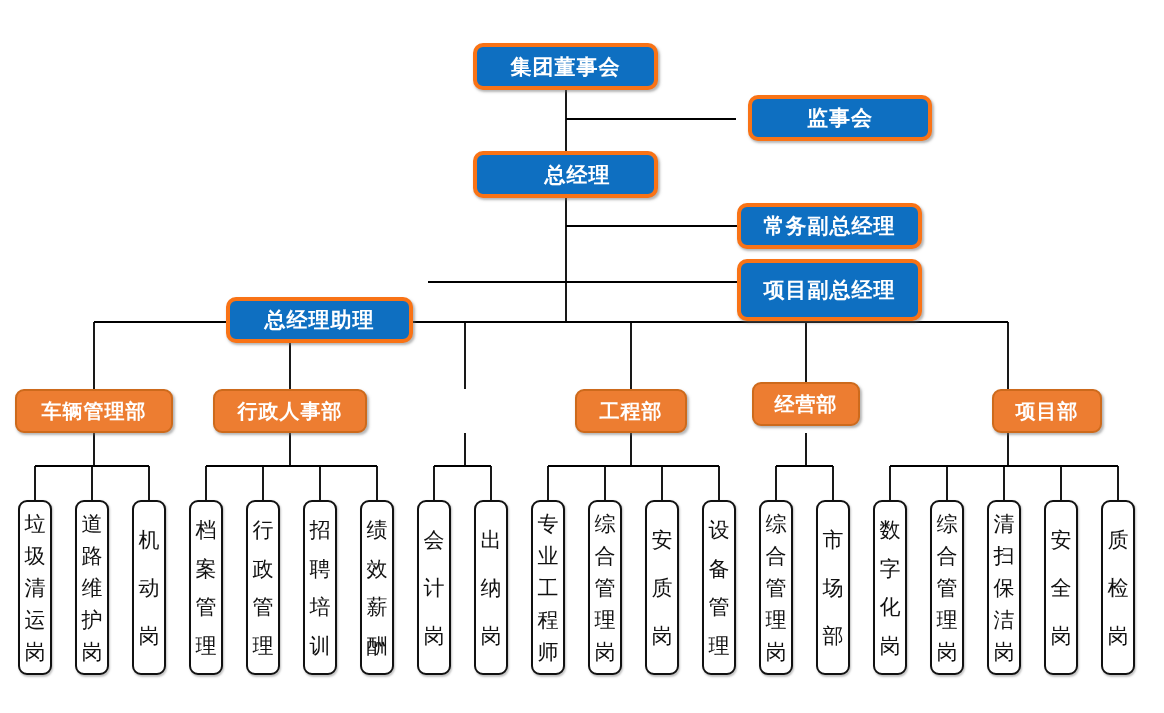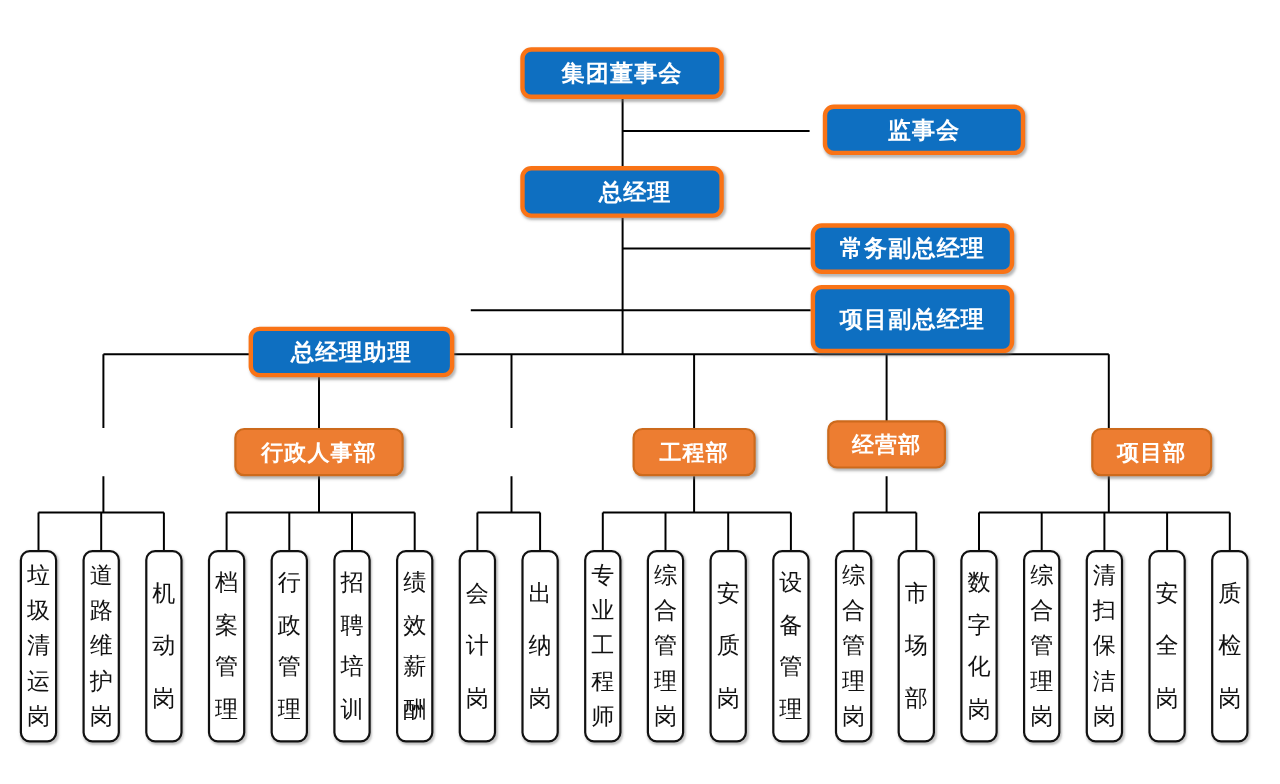--- a/index.html
+++ b/index.html
@@ -27,20 +27,21 @@
       <path d="M566 90 V151 M566 119 H736 M566 198 V322 M566 226 H737 M428 282 H737 M94 322 H1008 M94 322 V389 M94 433 V466 M35 466 H149 M35 466 V500 M92 466 V500 M149 466 V500 M290 322 V389 M290 433 V466 M206 466 H377 M206 466 V500 M263 466 V500 M320 466 V500 M377 466 V500 M465 322 V389 M465 433 V466 M434 466 H491 M434 466 V500 M491 466 V500 M631 322 V389 M631 433 V466 M548 466 H719 M548 466 V500 M605 466 V500 M662 466 V500 M719 466 V500 M806 322 V389 M806 433 V466 M776 466 H833 M776 466 V500 M833 466 V500 M1008 322 V389 M1008 433 V466 M890 466 H1118 M890 466 V500 M947 466 V500 M1004 466 V500 M1061 466 V500 M1118 466 V500 " stroke="#000000" stroke-width="1.8" fill="none"></path>
     </svg>
 
   <div class="node blue" style="left:473px;top:43px;width:185px;height:47px;">集团董事会</div>
   <div class="node blue" style="left:748px;top:95px;width:184px;height:46px;">监事会</div>
   <div class="node blue" style="left:473px;top:151px;width:185px;height:47px;padding-left:24px;">总经理</div>
   <div class="node blue" style="left:737px;top:203px;width:185px;height:46px;">常务副总经理</div>
   <div class="node blue" style="left:226px;top:259px;width:187px;height:46px;margin-top:38px;">总经理助理</div>
   <div class="node blue" style="left:737px;top:259px;width:185px;height:62px;">项目副总经理</div>
 
+  <div class="node orange" style="left:15px;top:389px;width:158px;height:44px;">车辆管理部</div>
   <div class="node orange" style="left:213px;top:389px;width:154px;height:44px;">行政人事部</div>
   <div class="node orange" style="left:575px;top:389px;width:112px;height:44px;">工程部</div>
   <div class="node orange" style="left:752px;top:382px;width:108px;height:44px;">经营部</div>
   <div class="node orange" style="left:953px;top:389px;width:110px;height:44px;margin-left:39px;">项目部</div>
 
   <div class="node vbox" style="left:18px;top:500px;width:34px;height:175px;">
       <span>垃</span>
       <span>圾</span>
       <span>清</span>
       <span>运</span>

